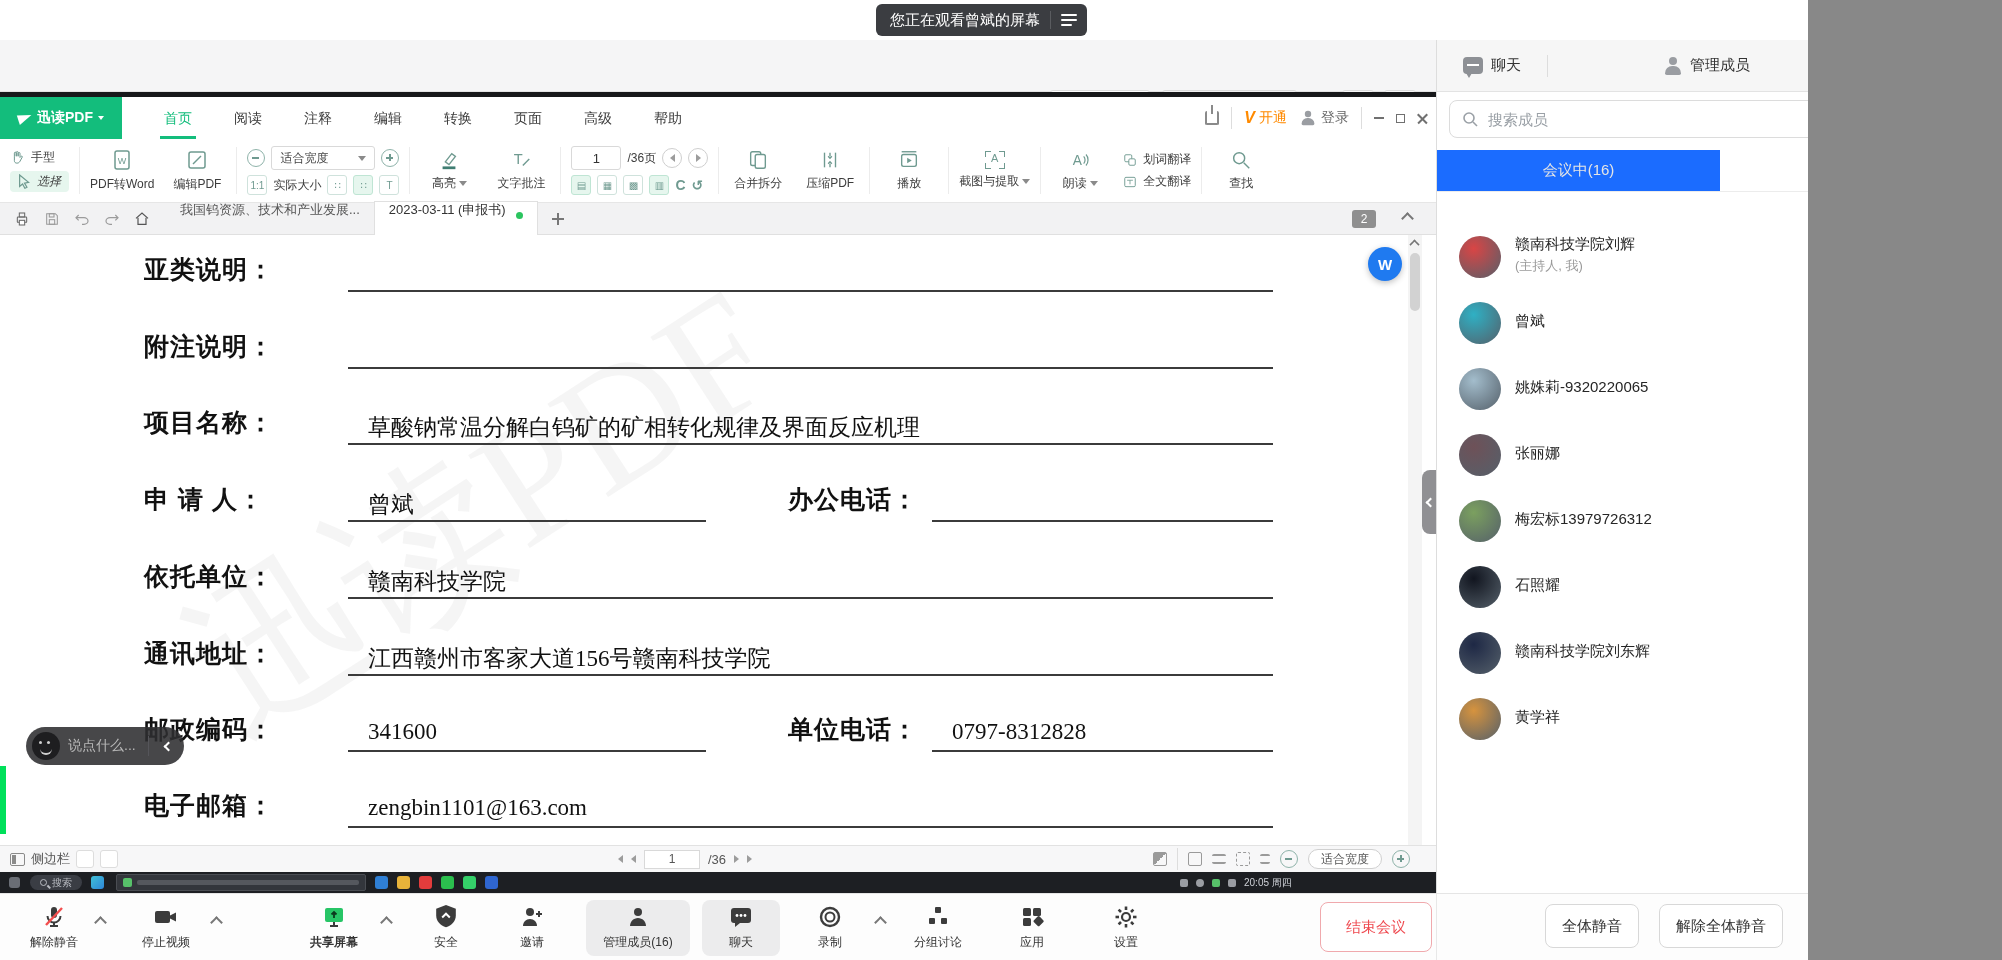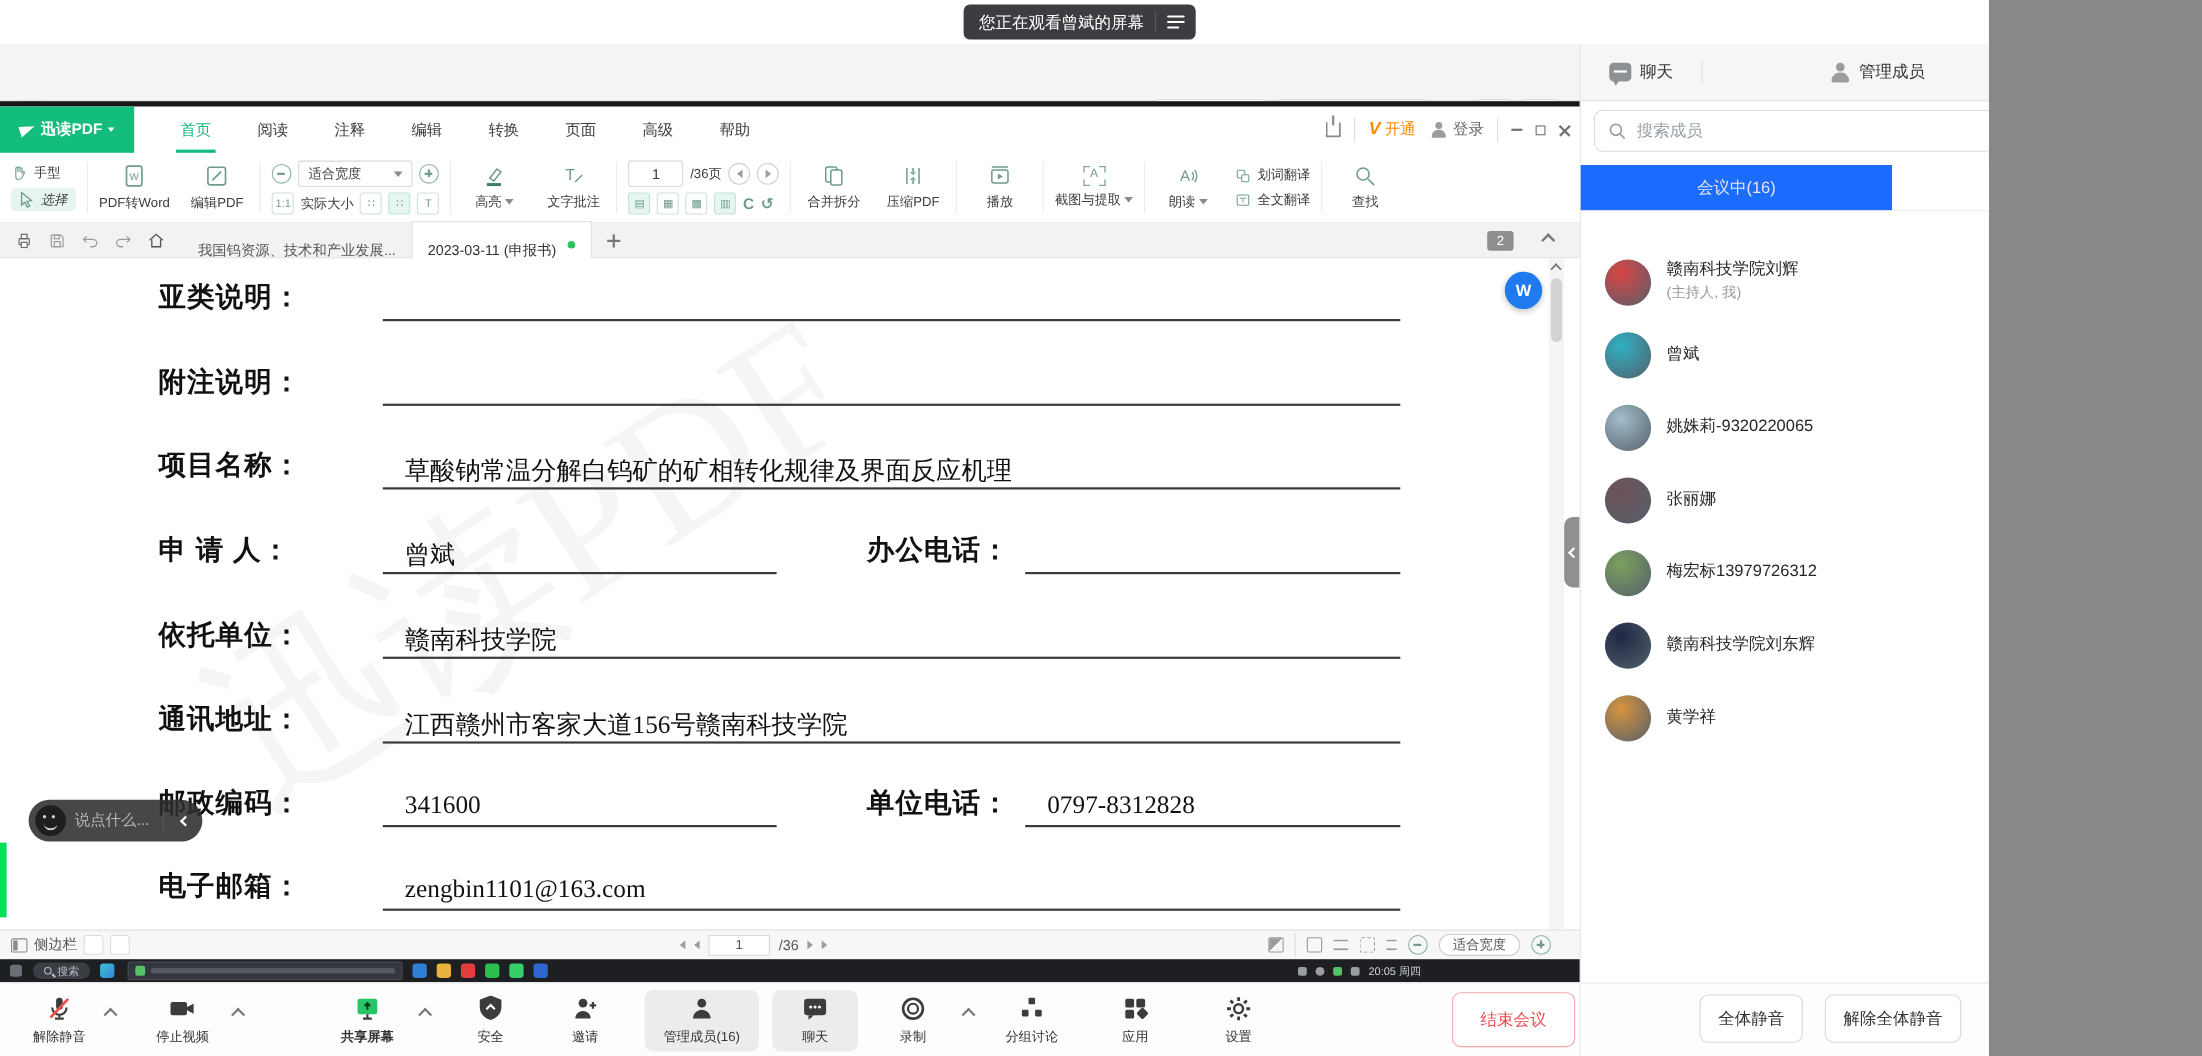--- a/index.html
+++ b/index.html
@@ -128,21 +128,21 @@
   .brk i{position:absolute;width:6px;height:6px;border:1.5px solid #6f9a90;}
   .brk i:nth-child(1){left:0;top:0;border-right:none;border-bottom:none;}
   .brk i:nth-child(2){right:0;top:0;border-left:none;border-bottom:none;}
   .brk i:nth-child(3){left:0;bottom:0;border-right:none;border-top:none;}
   .brk i:nth-child(4){right:0;bottom:0;border-left:none;border-top:none;}
   .brk b{position:absolute;left:0;right:0;top:1px;text-align:center;font-size:11px;font-weight:normal;}
 
   
   #docbar{position:absolute;left:0;top:106px;width:1436px;height:32px;background:#f2f2f3;border-bottom:1px solid #e0e0e0;display:flex;align-items:center;}
   .dicon{margin-left:14px;color:#6b6b6b;}
-  .doc-tab{height:32px;display:flex;align-items:flex-start;padding:17px 14px;font-size:13px;color:#555;max-width:250px;white-space:nowrap;overflow:hidden;}
+  .doc-tab{height:32px;display:flex;align-items:flex-end;padding:17px 14px;font-size:13px;color:#555;max-width:250px;white-space:nowrap;overflow:hidden;}
   .doc-tab.active{background:#fff;border:1px solid #e0e0e0;border-bottom:none;color:#333;gap:10px;}
   .gdot{width:7px;height:7px;border-radius:50%;background:#2bc45f;}
   .plus-ic{position:relative;width:12px;height:12px;margin-left:14px;}
   .plus-ic:before{content:"";position:absolute;left:0;top:5px;width:12px;height:2px;background:#777;}
   .plus-ic:after{content:"";position:absolute;left:5px;top:0;width:2px;height:12px;background:#777;}
   #tab-badge{position:absolute;right:60px;top:7px;width:24px;height:18px;background:#8f8f8f;color:#fff;font-size:12px;border-radius:3px;display:flex;align-items:center;justify-content:center;}
   .chev-up{width:9px;height:9px;border-left:2px solid #777;border-top:2px solid #777;transform:rotate(45deg);}
 
   
   #doc{position:absolute;left:0;top:138px;width:1436px;height:610px;background:#fff;overflow:hidden;}
@@ -356,20 +356,37 @@
             </svg>
             <svg class="cam-svg" viewBox="0 0 24 24">
               <rect x="2" y="7" width="13" height="10" rx="2" fill="#c9c9c9"></rect>
               <path d="M15.5 10.5 21.5 8v8l-6-2.5z" fill="#c9c9c9"></path>
             </svg>
           </span>
         </div>
         <div class="mrow">
           <span class="avatar" style="background:radial-gradient(circle at 35% 30%, #7ba05f, #55606a);"></span>
           <span class="mname">梅宏标13979726312</span>
+          <span class="micons">
+            <svg class="mic-svg" viewBox="0 0 24 24">
+              <rect x="8.5" y="2" width="7" height="12" rx="3.5" fill="none" stroke="#c2c2c2" stroke-width="1.8"></rect>
+              <path d="M5.5 11a6.5 6.5 0 0 0 13 0" fill="none" stroke="#c2c2c2" stroke-width="1.8"></path>
+              <line x1="12" y1="17.5" x2="12" y2="20" stroke="#c2c2c2" stroke-width="1.8"></line>
+              <line x1="8" y1="20.5" x2="16" y2="20.5" stroke="#c2c2c2" stroke-width="1.8"></line>
+            </svg>
+            <svg class="cam-svg" viewBox="0 0 24 24">
+              <rect x="2" y="7" width="13" height="10" rx="2" fill="#c9c9c9"></rect>
+              <path d="M15.5 10.5 21.5 8v8l-6-2.5z" fill="#c9c9c9"></path>
+              <line x1="3" y1="19" x2="21" y2="5" stroke="#ff5252" stroke-width="2.2"></line>
+            </svg>
+          </span>
+        </div>
+        <div class="mrow">
+          <span class="avatar" style="background:radial-gradient(circle at 35% 30%, #11151f, #55606a);"></span>
+          <span class="mname">石照耀</span>
           <span class="micons">
             <svg class="mic-svg" viewBox="0 0 24 24">
               <rect x="8.5" y="2" width="7" height="12" rx="3.5" fill="none" stroke="#c2c2c2" stroke-width="1.8"></rect>
               <path d="M5.5 11a6.5 6.5 0 0 0 13 0" fill="none" stroke="#c2c2c2" stroke-width="1.8"></path>
               <line x1="12" y1="17.5" x2="12" y2="20" stroke="#c2c2c2" stroke-width="1.8"></line>
               <line x1="8" y1="20.5" x2="16" y2="20.5" stroke="#c2c2c2" stroke-width="1.8"></line>
             </svg>
             <svg class="cam-svg" viewBox="0 0 24 24">
               <rect x="2" y="7" width="13" height="10" rx="2" fill="#c9c9c9"></rect>
               <path d="M15.5 10.5 21.5 8v8l-6-2.5z" fill="#c9c9c9"></path>

